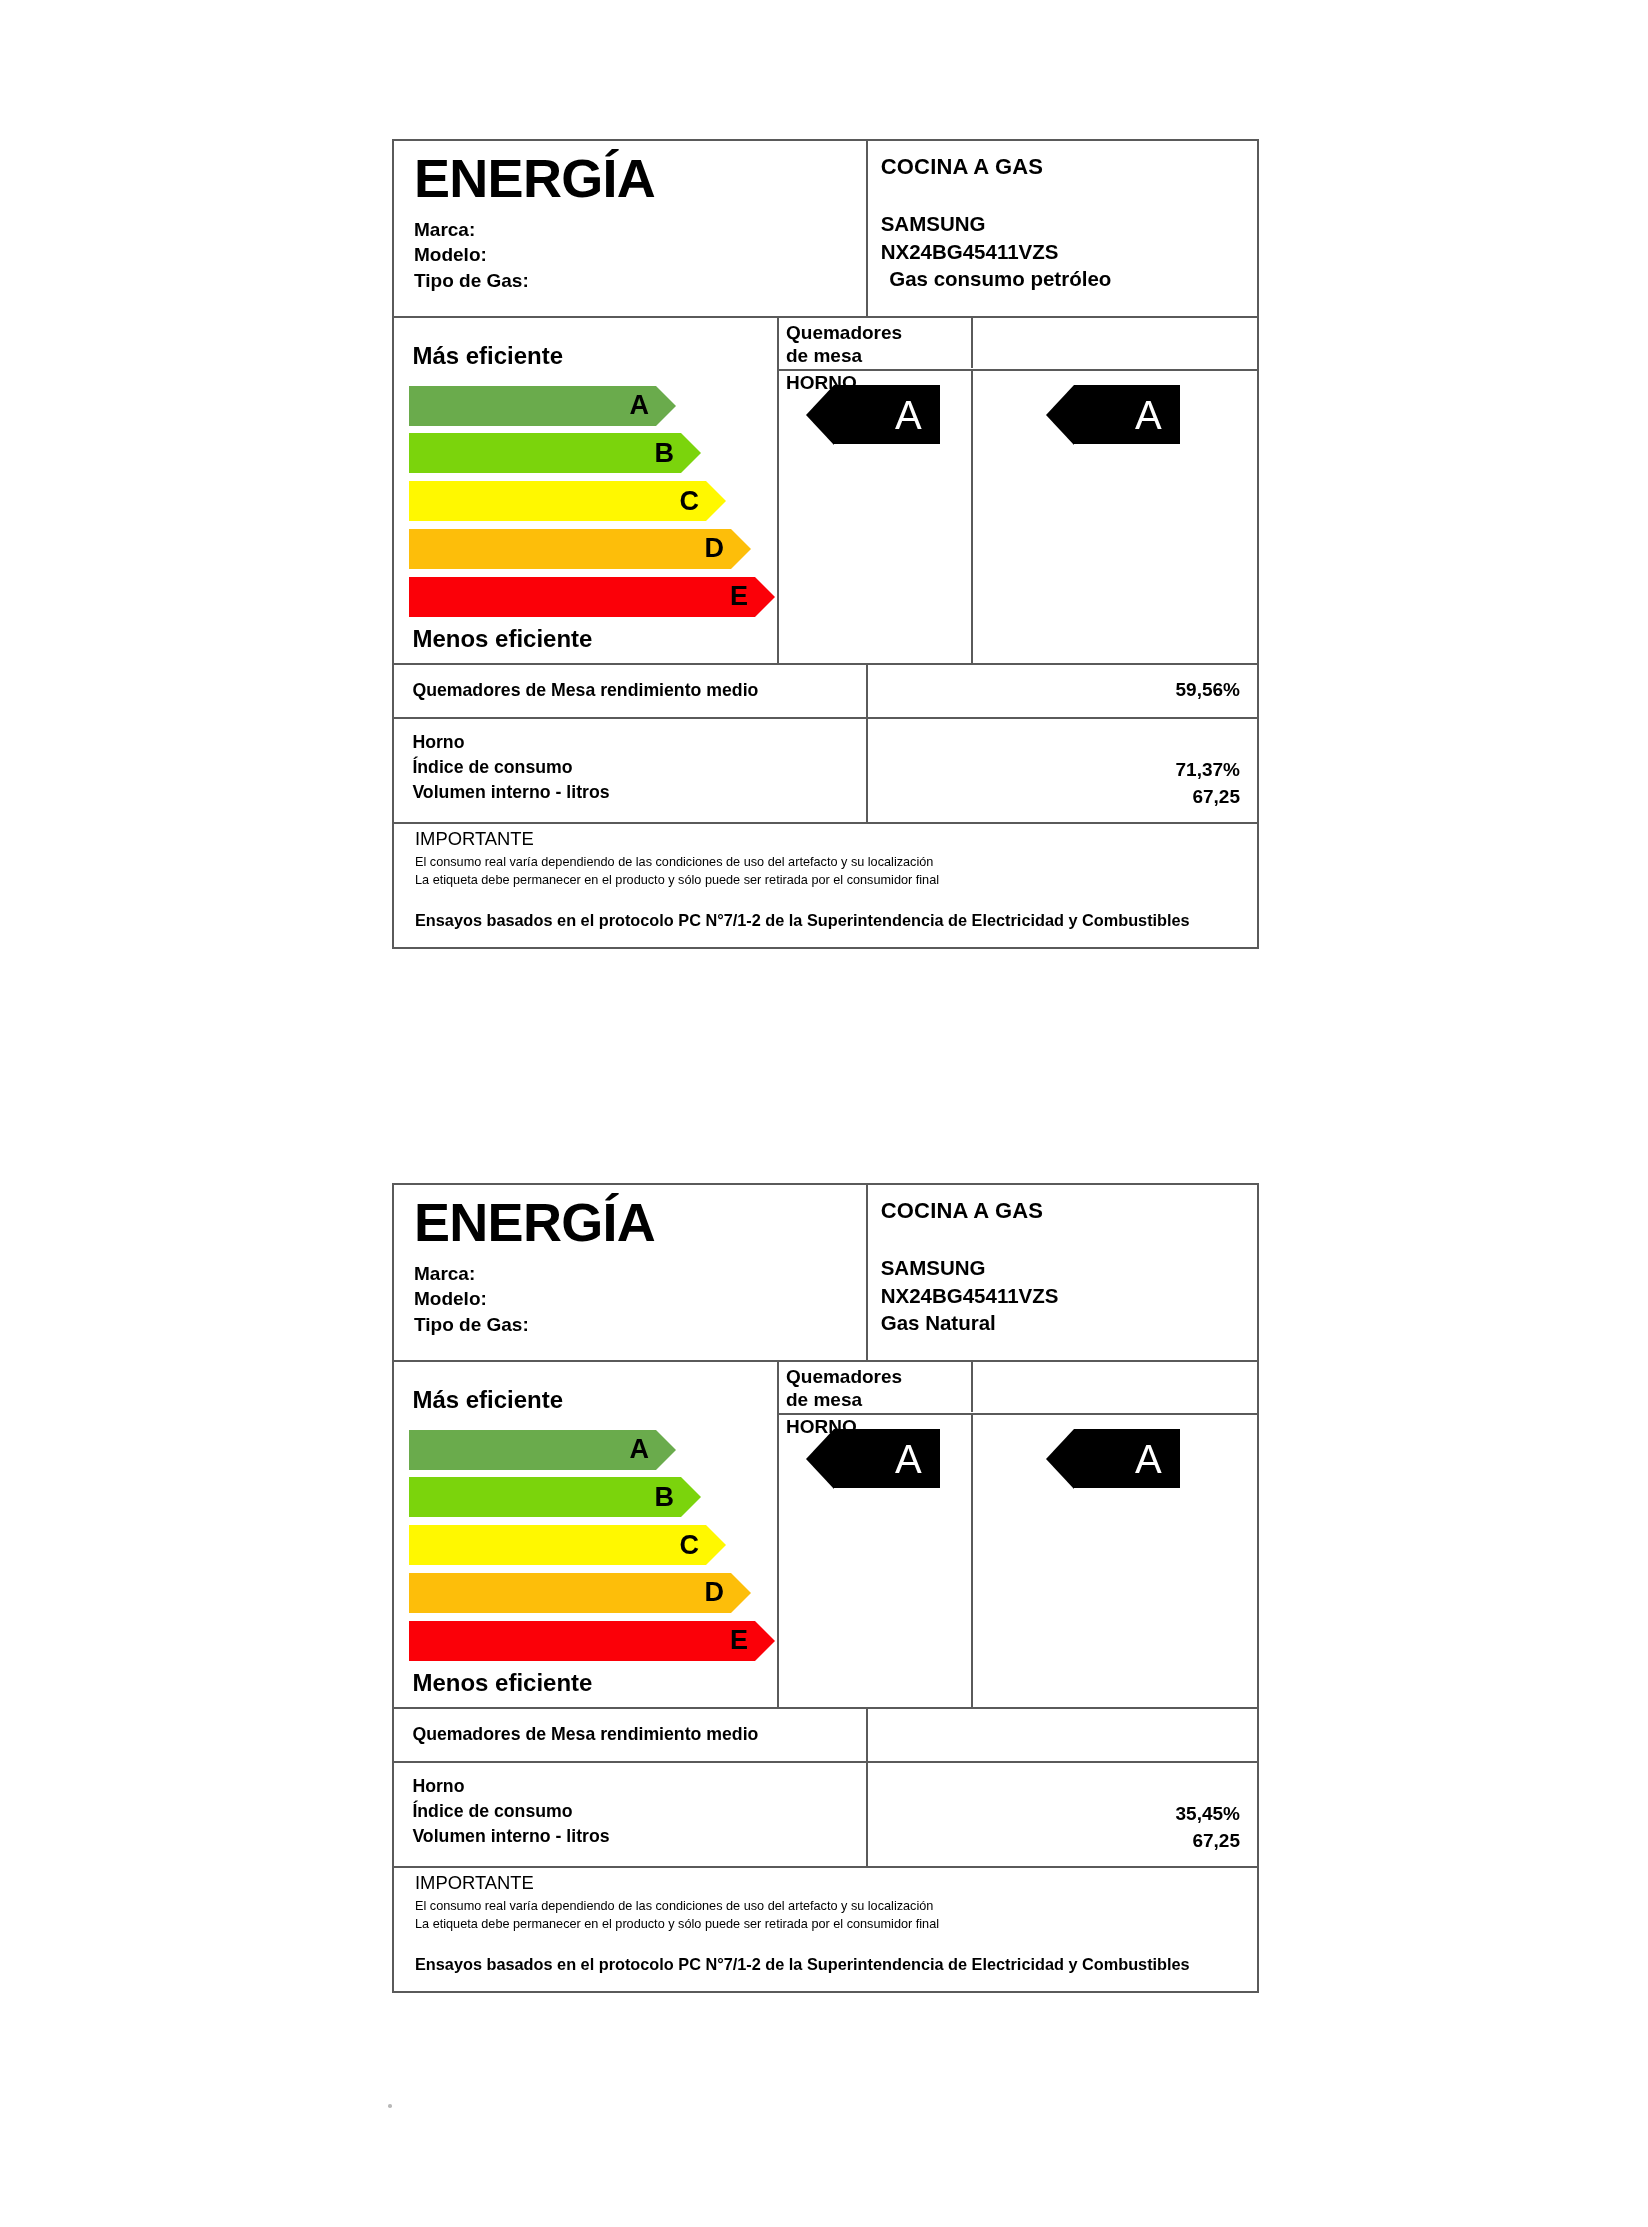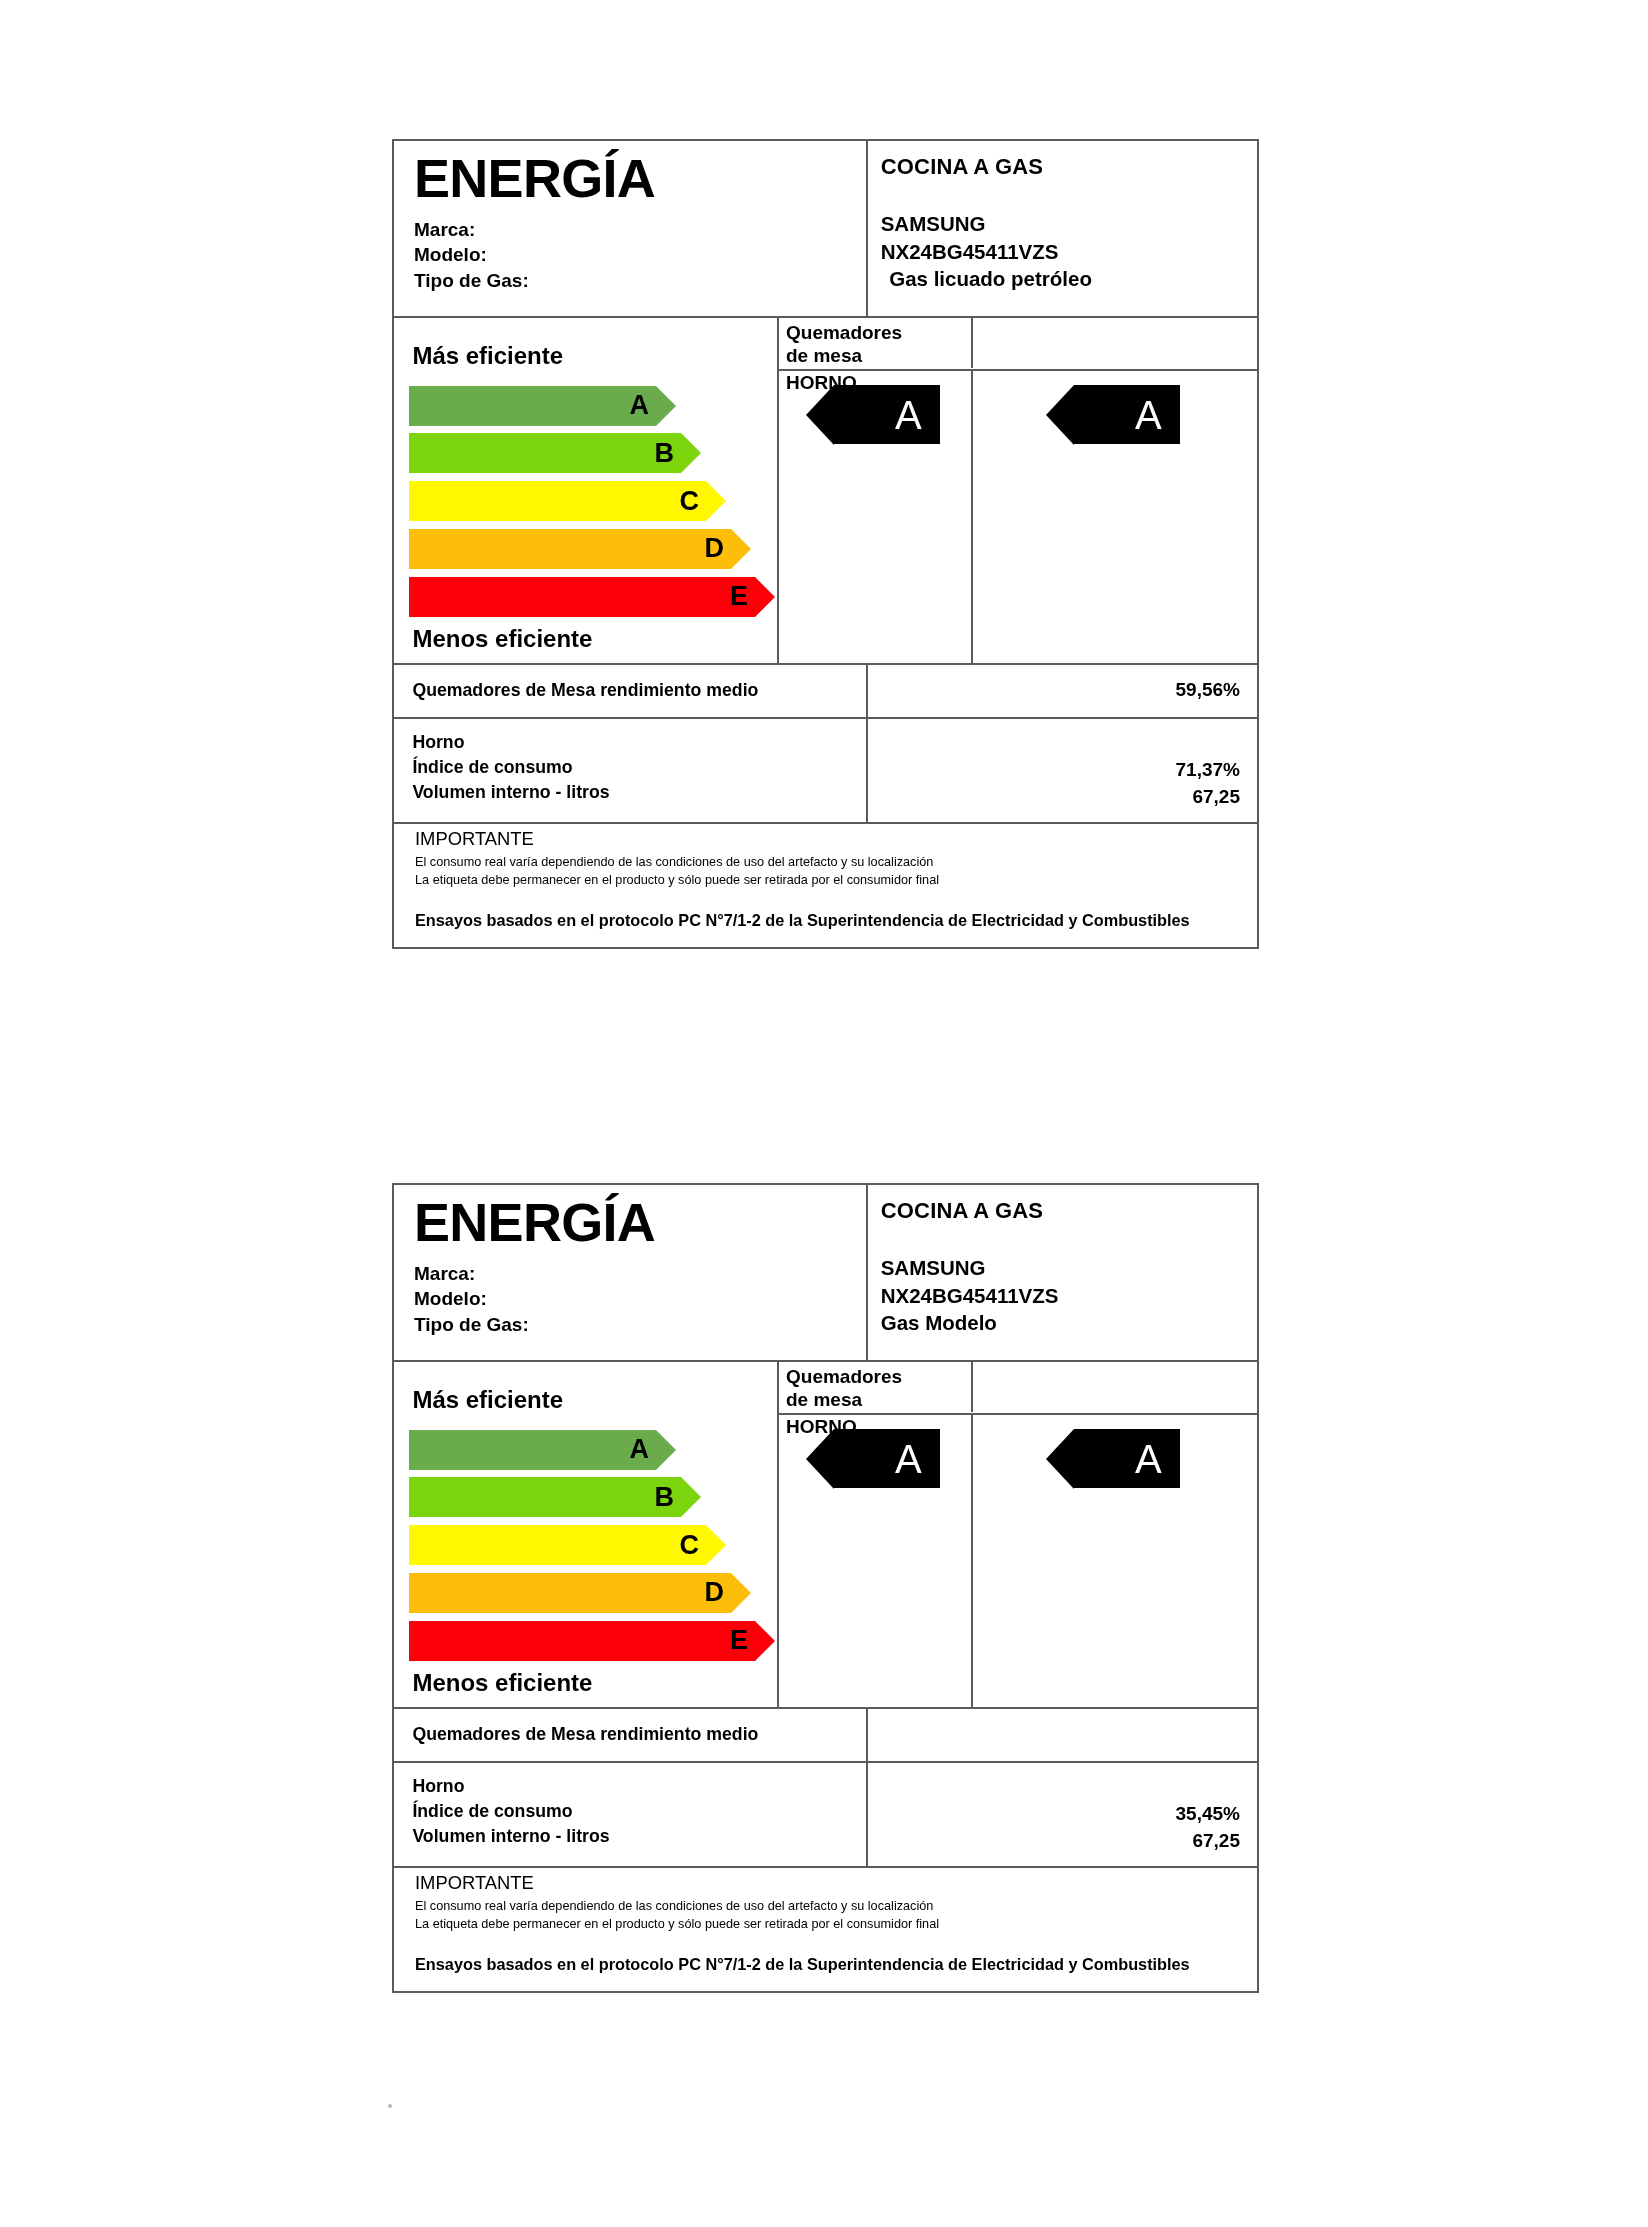--- a/index.html
+++ b/index.html
@@ -264,21 +264,21 @@
     <div class="hdr-left">
       <div class="energia">ENERGÍA</div>
       <div class="field-line">Marca:</div>
       <div class="field-line">Modelo:</div>
       <div class="field-line">Tipo de Gas:</div>
     </div>
     <div class="hdr-right">
       <div class="appliance-type">COCINA A GAS</div>
       <div class="brand-line">SAMSUNG</div>
       <div class="brand-line">NX24BG45411VZS</div>
-      <div class="gas-line">Gas licuado petróleo</div>
+      <div class="gas-line">Gas consumo petróleo</div>
     </div>
   </div>
 
   <div class="row-scale">
     <div class="scale-col">
       <div class="eff-caption top">Más eficiente</div>
       <div class="bars">
         <div class="bar-row">
           <div class="bar" style="width:247px;background:#6AAB4C;">
             <span class="tip" style="border-left:20px solid #6AAB4C;"></span>
@@ -368,21 +368,21 @@
     <div class="hdr-left">
       <div class="energia">ENERGÍA</div>
       <div class="field-line">Marca:</div>
       <div class="field-line">Modelo:</div>
       <div class="field-line">Tipo de Gas:</div>
     </div>
     <div class="hdr-right">
       <div class="appliance-type">COCINA A GAS</div>
       <div class="brand-line">SAMSUNG</div>
       <div class="brand-line">NX24BG45411VZS</div>
-      <div class="gas-line nopad">Gas Modelo</div>
+      <div class="gas-line nopad">Gas Natural</div>
     </div>
   </div>
 
   <div class="row-scale">
     <div class="scale-col">
       <div class="eff-caption top">Más eficiente</div>
       <div class="bars">
         <div class="bar-row">
           <div class="bar" style="width:247px;background:#6AAB4C;">
             <span class="tip" style="border-left:20px solid #6AAB4C;"></span>

